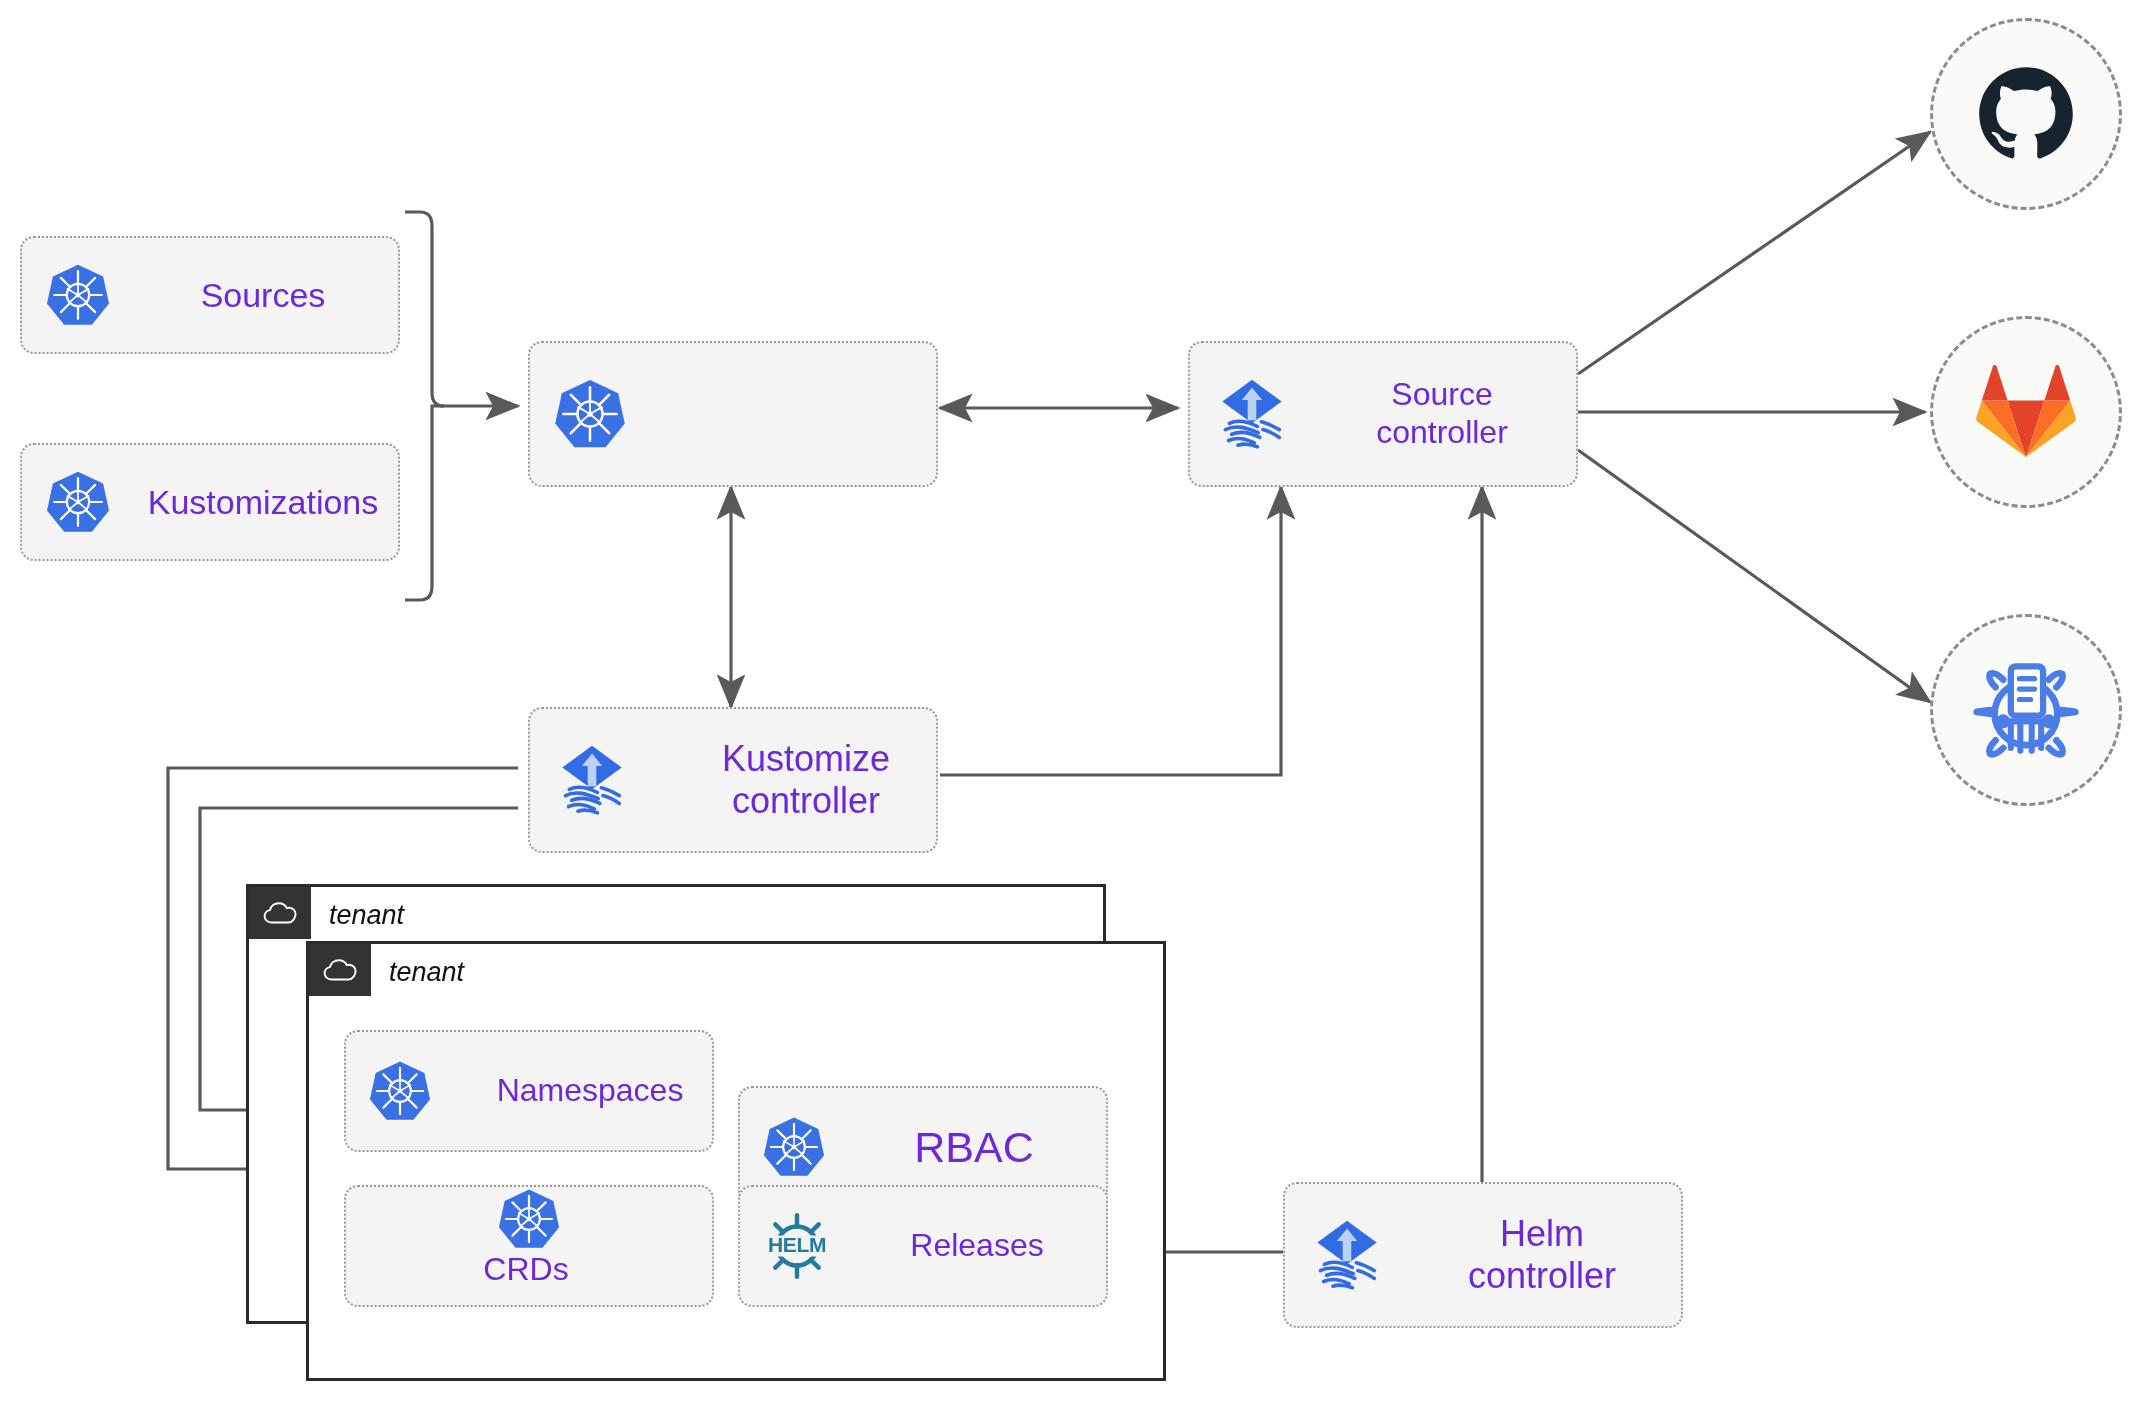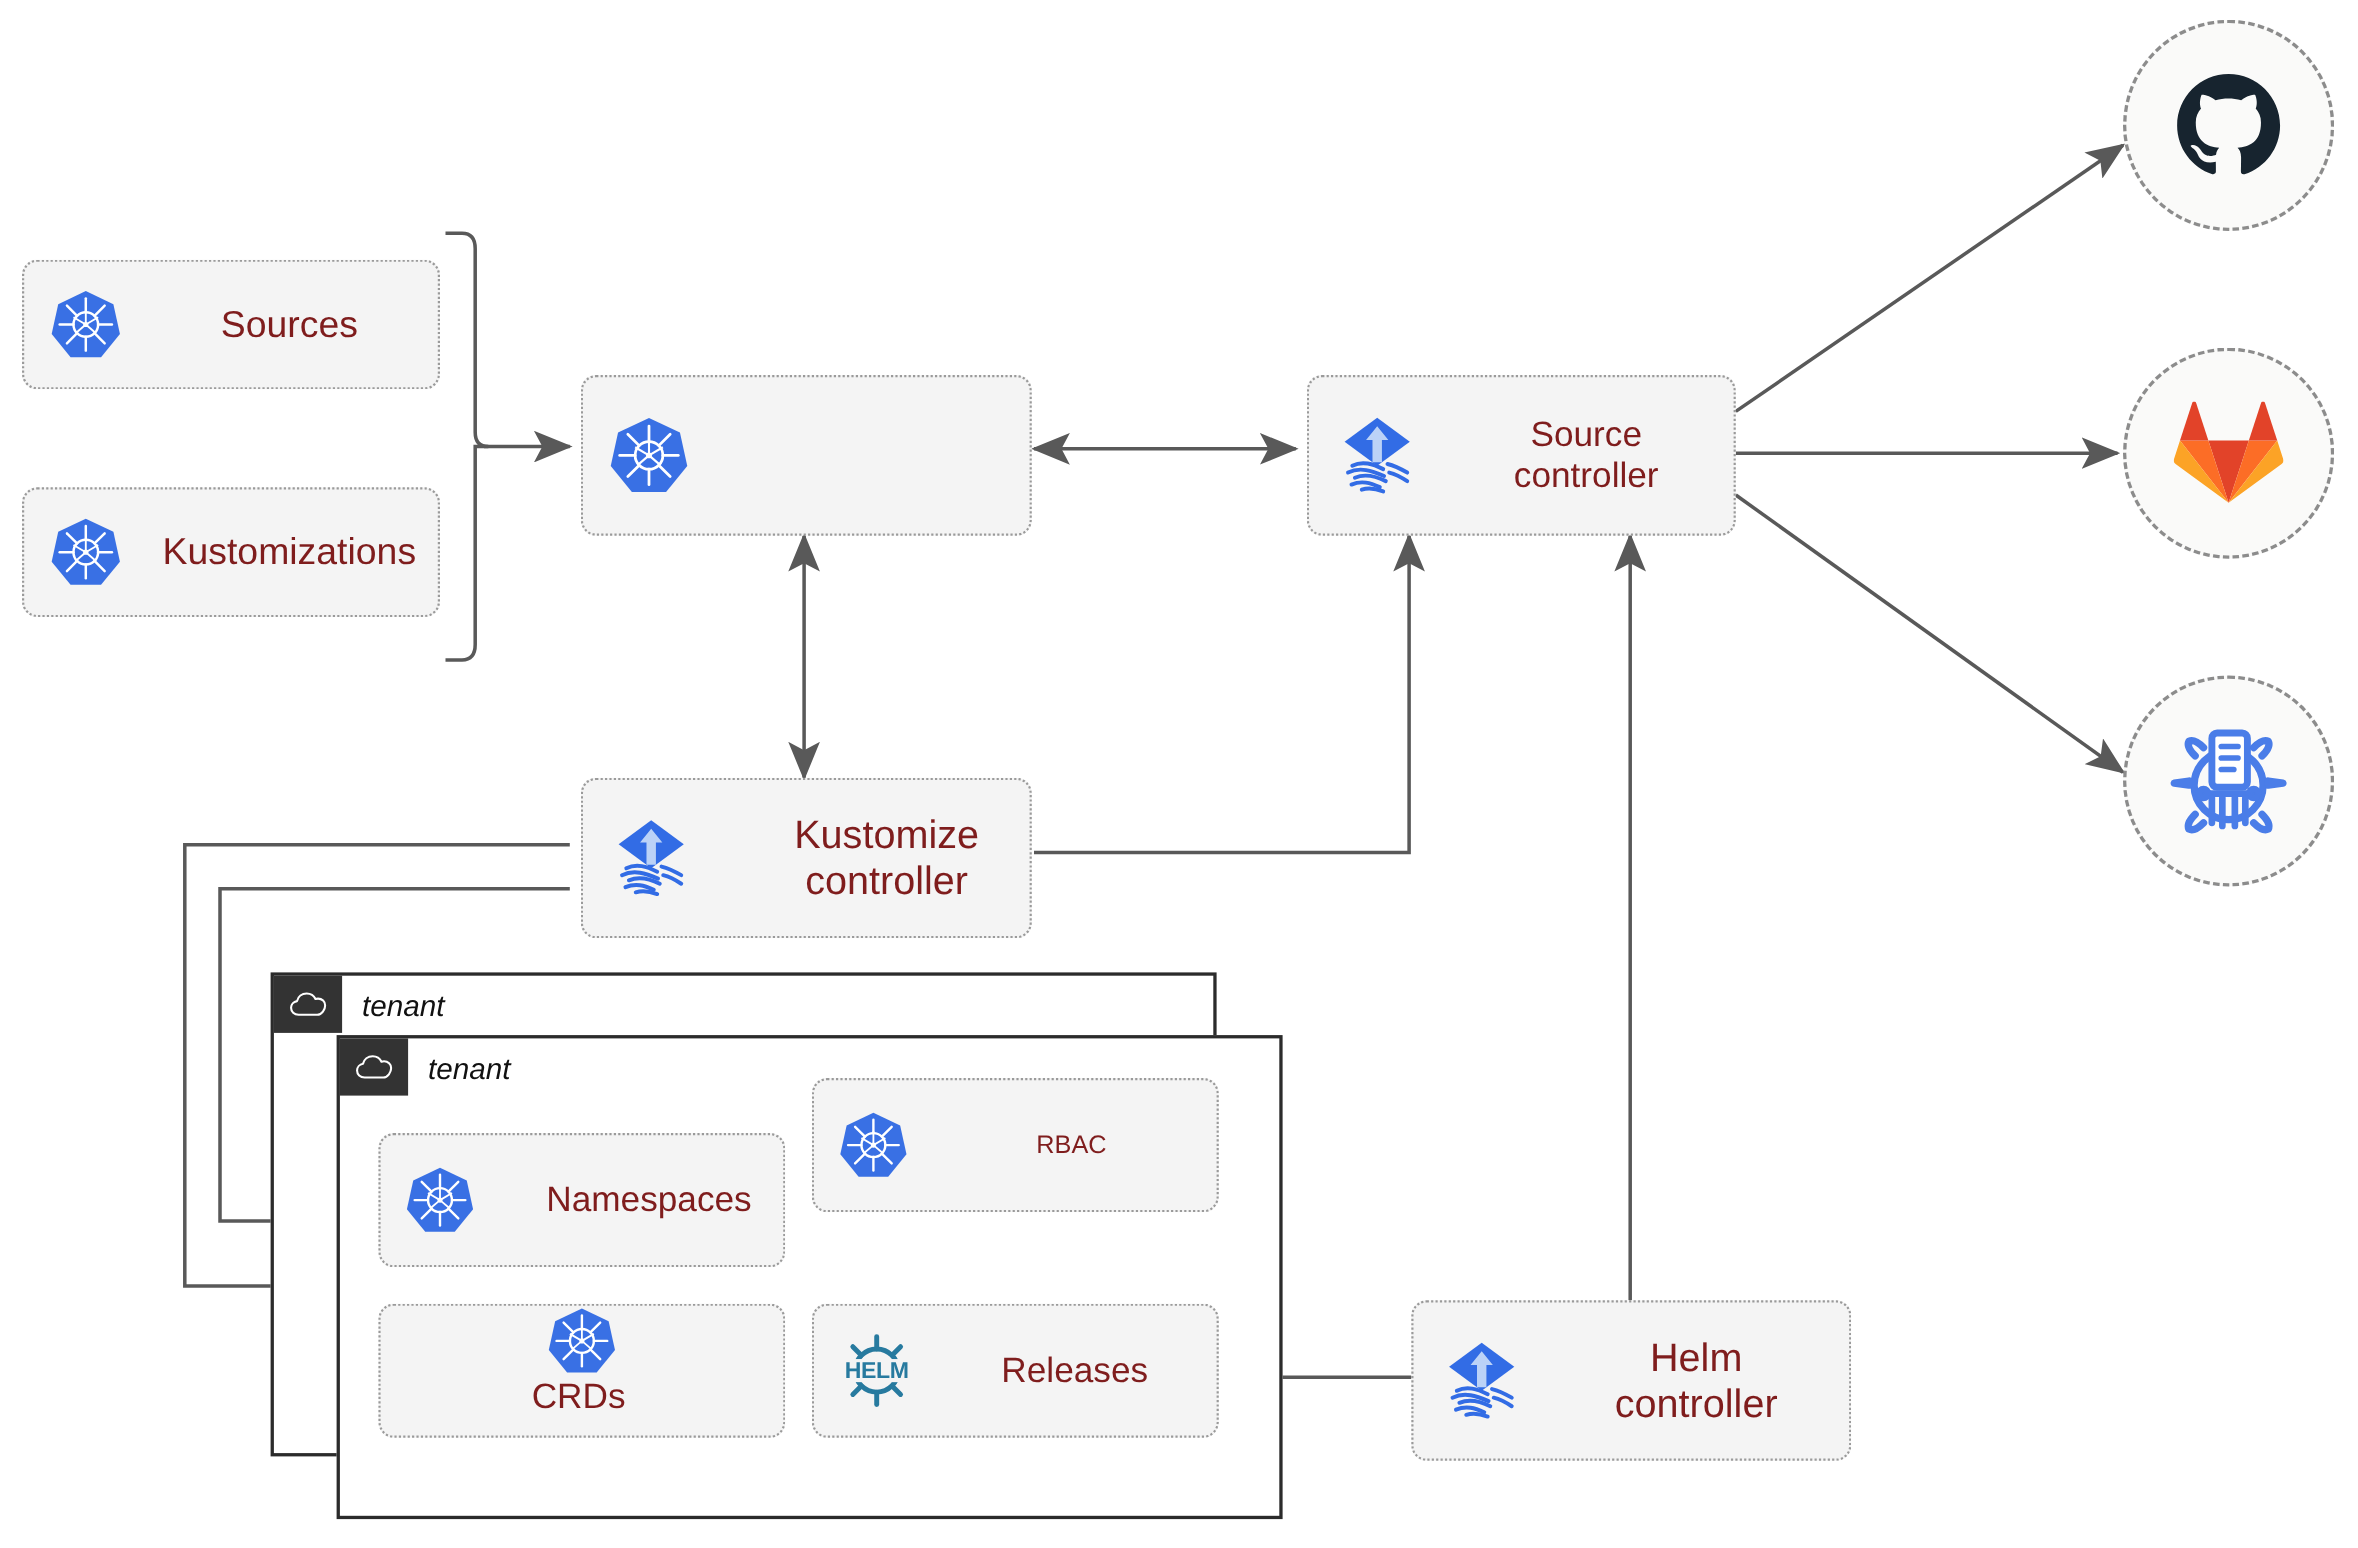--- a/index.html
+++ b/index.html
@@ -30,21 +30,21 @@
   }
   .node .icon-slot {
     flex: 0 0 auto;
     display: flex;
     align-items: center;
     justify-content: center;
   }
   .node .node-label {
     flex: 1 1 auto;
     text-align: center;
-    color: #7f1d1d;
+    color: #6d28d9;
     line-height: 1.18;
     white-space: pre-line;
     padding-right: 6px;
   }
 
   
   .circle-node {
     position: absolute;
     border: 3px dashed #8c8c8c;
     border-radius: 50%;
@@ -316,21 +316,21 @@
             <path d="M50,50 L67,40"></path>
           <path d="M50,50 L64,62"></path>
             <path d="M50,50 L36,62"></path>
           <path d="M50,50 L33,40"></path>
         </g>
       </svg>
     </span>
     <span class="node-label">Namespaces</span>
   </div>
 
-  <div class="node" style="left:738px; top:980px; width:370px; height:122px; font-size:23px;">
+  <div class="node" style="left:738px; top:1086px; width:370px; height:122px; font-size:43px;">
     <span class="icon-slot" style="width:108px;">
       <svg width="64" height="64" viewBox="0 0 100 100">
         <path d="M50,4 L88,22 L97,63 L71,95 L29,95 L3,63 L12,22 Z" fill="#3970E4"></path>
         <g fill="none" stroke="#ffffff" stroke-width="3.4" stroke-linecap="round">
           <circle cx="50" cy="50" r="17"></circle>
           <circle cx="50" cy="50" r="3.6" fill="#ffffff" stroke="none"></circle>
           <path d="M50,33 L50,14"></path>
             <path d="M50,67 L50,86"></path>
           <path d="M33,50 L14,50"></path>
             <path d="M67,50 L86,50"></path>

